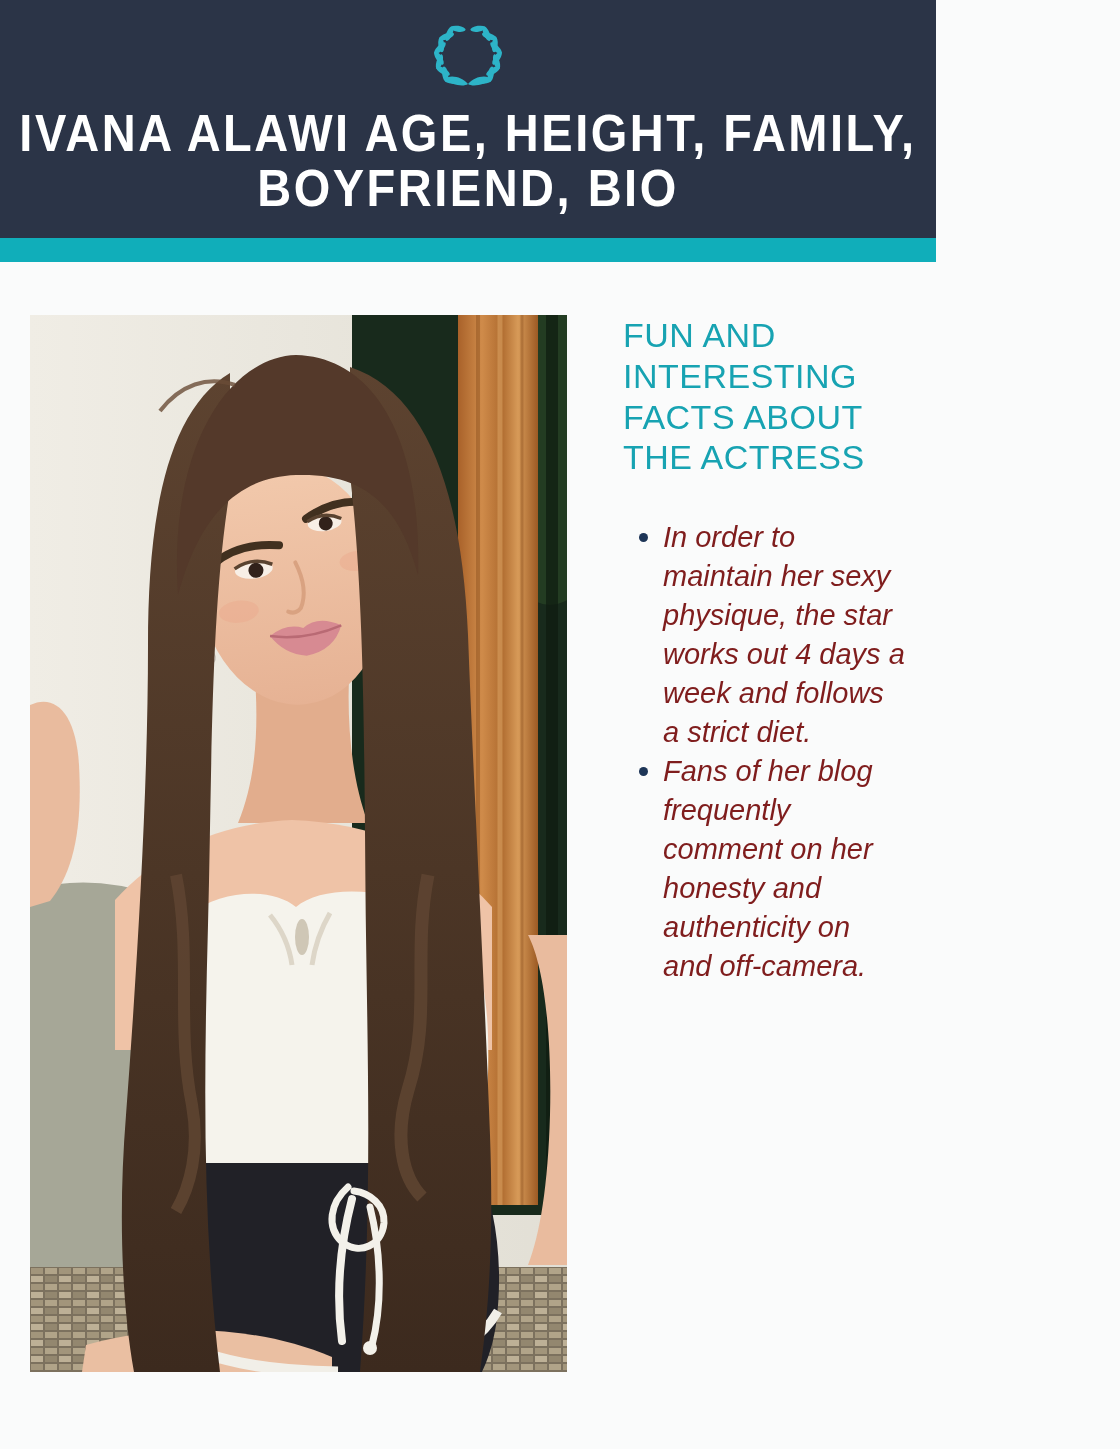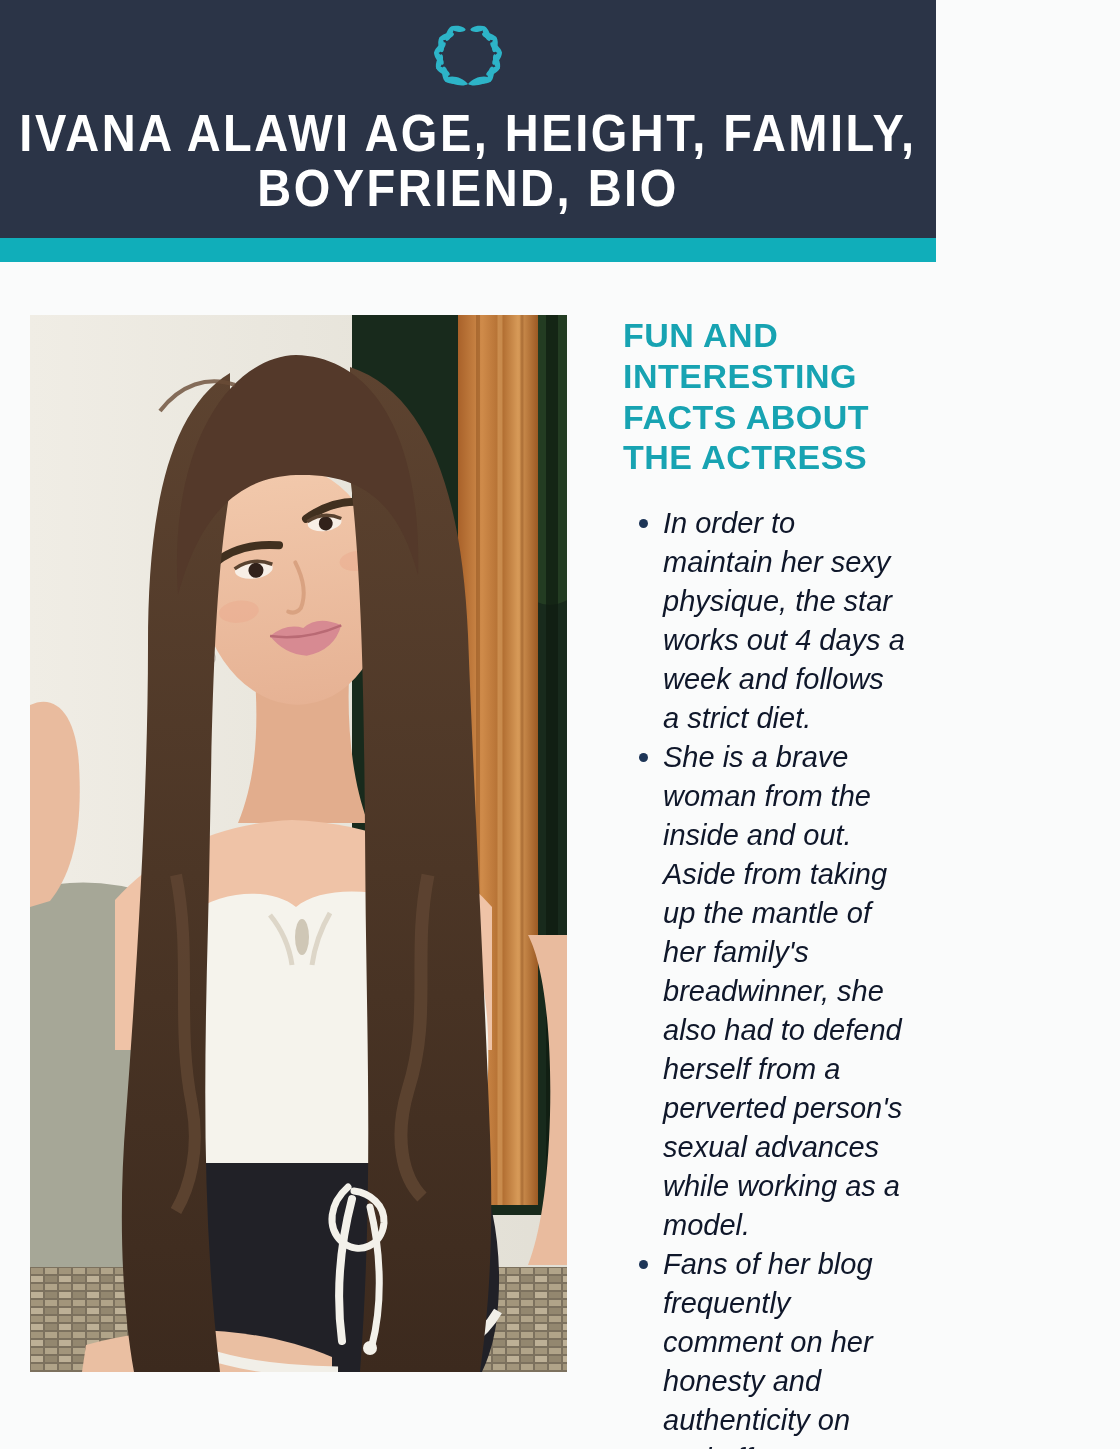--- a/index.html
+++ b/index.html
@@ -47,32 +47,32 @@
     height: 1057px;
     overflow: hidden;
     background: #e9e6de;
   }
   .photo svg { display: block; width: 537px; height: 1057px; }
 
   .facts { width: 467px; padding-top: 0; }
   .facts-heading {
     color: #17a3b2;
     font-size: 34px;
-    font-weight: 700;
+    font-weight: 400;
     letter-spacing: 0.5px;
     line-height: 1.2;
-    margin-bottom: 26px;
+    margin-bottom: 40px;
   }
   .facts-list { list-style: none; padding-left: 40px; }
   .fact {
     position: relative;
     font-style: italic;
     font-size: 29px;
     line-height: 1.345;
-    color: #0f172a;
+    color: #7f1d1d;
   }
   .fact::before {
     content: "";
     position: absolute;
     left: -24px;
     top: 15px;
     width: 9px;
     height: 9px;
     border-radius: 50%;
     background: #1d3557;
@@ -218,19 +218,18 @@
             <circle cx="340" cy="1033" r="7" fill="#f3f1ea" stroke="none"></circle>
           </g>
         </g>
       </svg>
     </figure>
 
     <section class="facts">
       <h2 class="facts-heading">FUN AND INTERESTING FACTS ABOUT THE ACTRESS</h2>
       <ul class="facts-list">
         <li class="fact">In order to maintain her sexy physique, the star works out 4 days a week and follows a strict diet.</li>
-        <li class="fact">She is a brave woman from the inside and out. Aside from taking up the mantle of her family's breadwinner, she also had to defend herself from a perverted person's sexual advances while working as a model.</li>
         <li class="fact">Fans of her blog frequently comment on her honesty and authenticity on and off-camera.</li>
       </ul>
     </section>
 
   </main>
 </div>
 
 </body></html>

